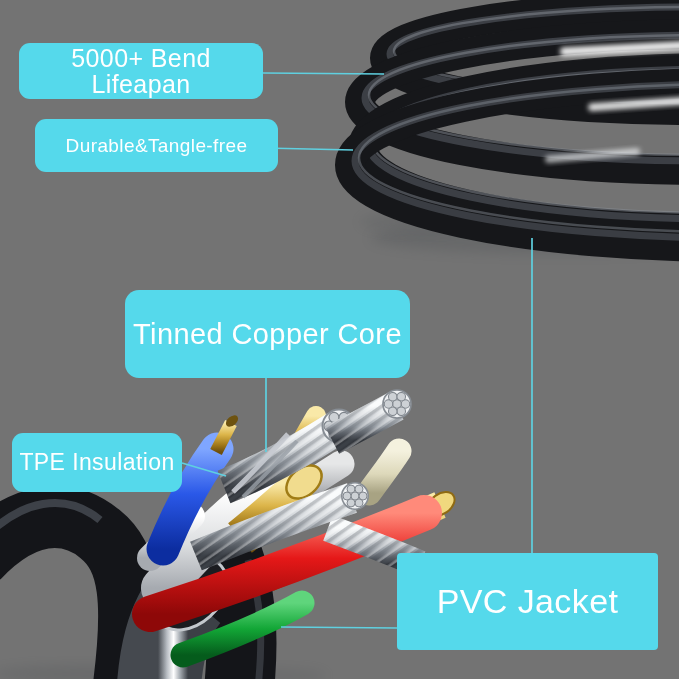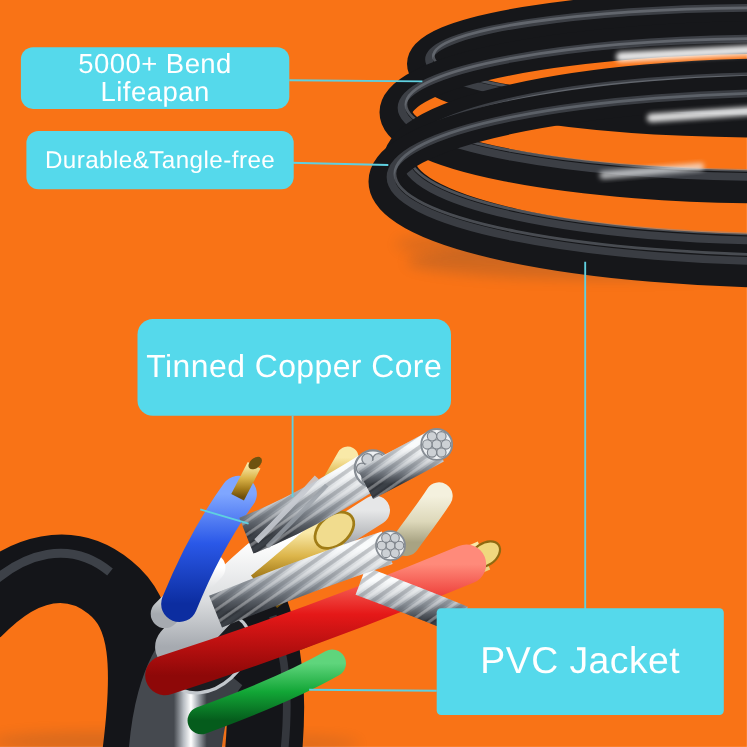--- a/index.html
+++ b/index.html
@@ -1,28 +1,28 @@
 <!DOCTYPE html>
 <html style="--label-bg: #55d9eb; --label-text: #ffffff; --leader-line: #5fd0e0; --cable-jacket: #141519; --tinned-copper: #cdd1d5; --gold-strands: #dcb54a; --blue-wire: #2a58e8; --red-wire: #e51818; --green-wire: #12a636; --white-tpe: #e8e9eb;"><head>
 <meta charset="utf-8">
 <style>
   html,body{margin:0;padding:0;background:#fff;}
   .stage{
-    position:relative;width:679px;height:679px;overflow:hidden;background:#f97316;
+    position:relative;width:679px;height:679px;overflow:hidden;background:#737373;
     font-family:"Liberation Sans", sans-serif;
   }
   .artwork{position:absolute;left:0;top:0;width:679px;height:679px;}
   .callout{
     position:absolute;display:flex;align-items:center;justify-content:center;
     background:var(--label-bg,#55d9eb);color:var(--label-text,#ffffff);
     text-align:center;letter-spacing:.4px;line-height:1.05;z-index:5;
   }
   .leader{stroke:var(--leader-line,#5fd0e0);stroke-width:1.7;fill:none;}
   #label-bend    {left:19px; top:43px;  width:244px;height:56px;font-size:25px;border-radius:11px;}
-  #label-durable {left:24px; top:119px; width:243px;height:53px;font-size:22px;border-radius:11px;text-align:center;}
+  #label-durable {left:35px; top:119px; width:243px;height:53px;font-size:19px;border-radius:11px;text-align:center;}
   #label-copper  {left:125px;top:290px; width:285px;height:88px;font-size:29px;border-radius:14px;}
   #label-tpe     {left:12px; top:433px; width:170px;height:59px;font-size:23px;border-radius:11px;}
   #label-pvc     {left:397px;top:553px; width:261px;height:97px;font-size:34px;border-radius:4px;}
 </style>
 </head>
 <body>
 
 <div class="stage">
 
   <svg class="artwork" viewBox="0 0 679 679" aria-hidden="true">
@@ -190,17 +190,20 @@
 
   <div class="callout" id="label-bend">
     <span>5000+ Bend Lifeapan</span>
   </div>
   <div class="callout" id="label-durable">
     <span>Durable&amp;Tangle-free</span>
   </div>
   <div class="callout" id="label-copper">
     <span>Tinned Copper Core</span>
   </div>
+  <div class="callout" id="label-tpe">
+    <span>TPE Insulation</span>
+  </div>
   <div class="callout" id="label-pvc">
     <span>PVC Jacket</span>
   </div>
 
 </div>
 
 </body></html>

